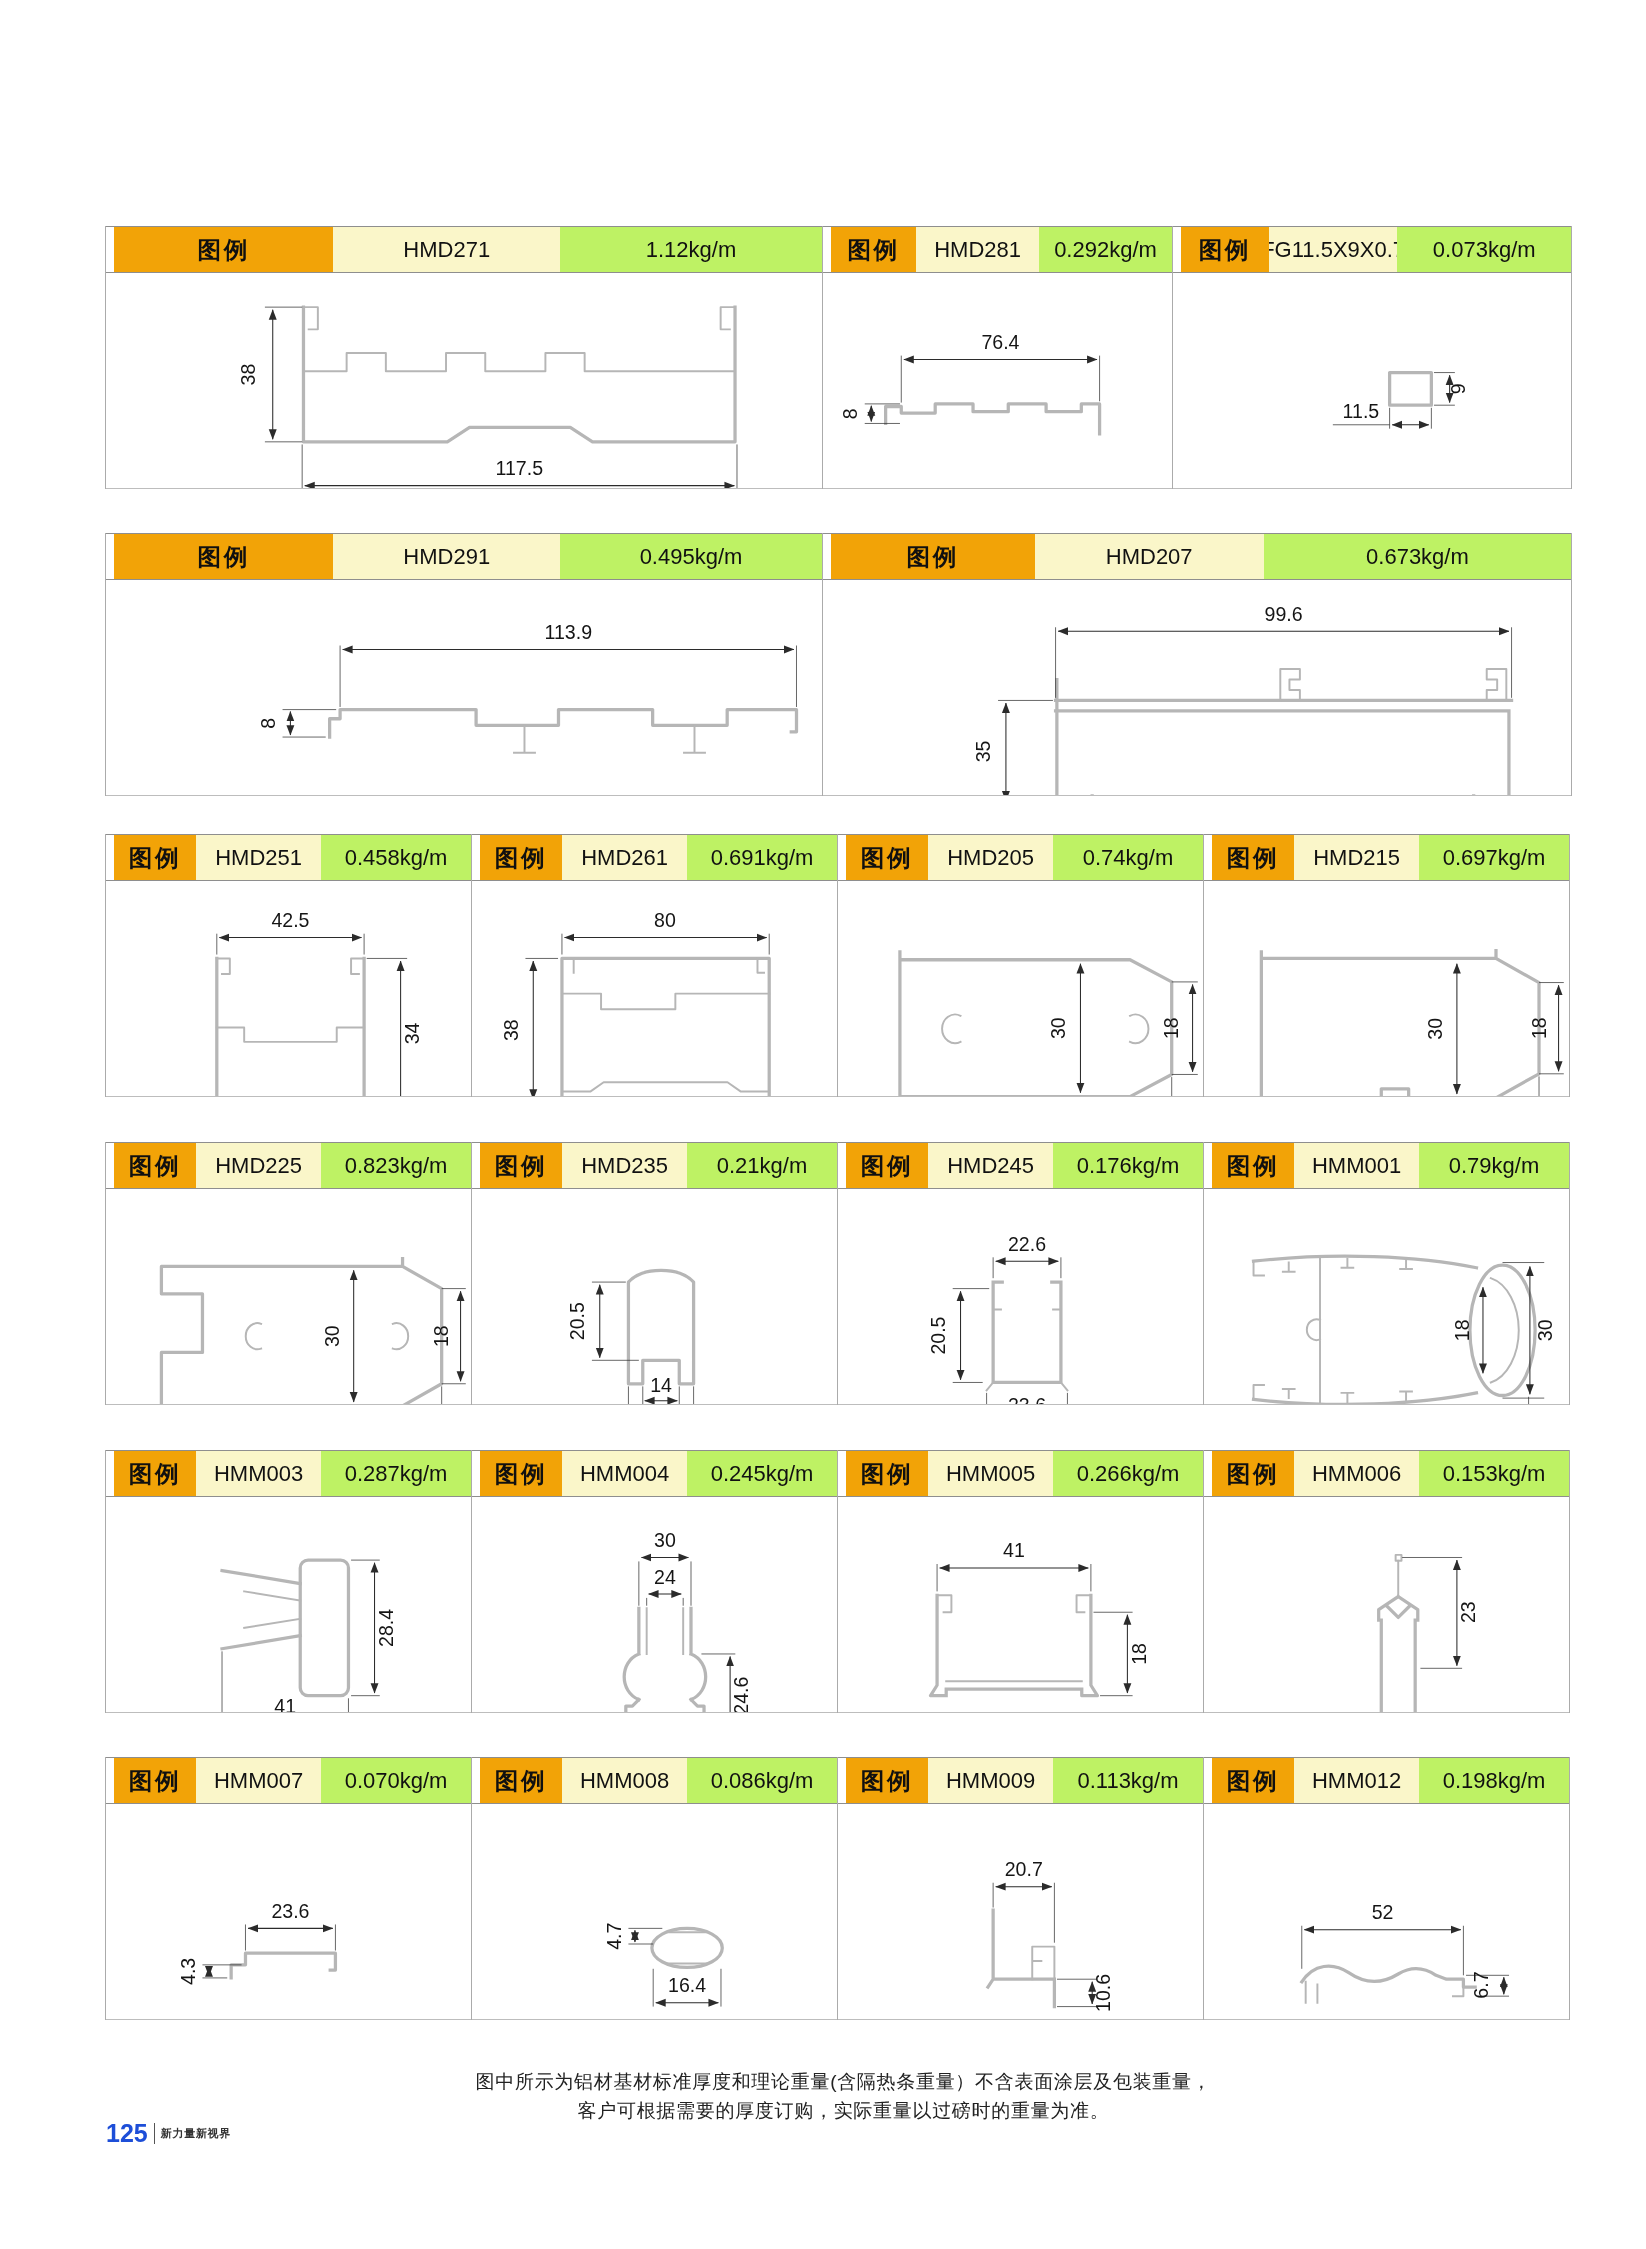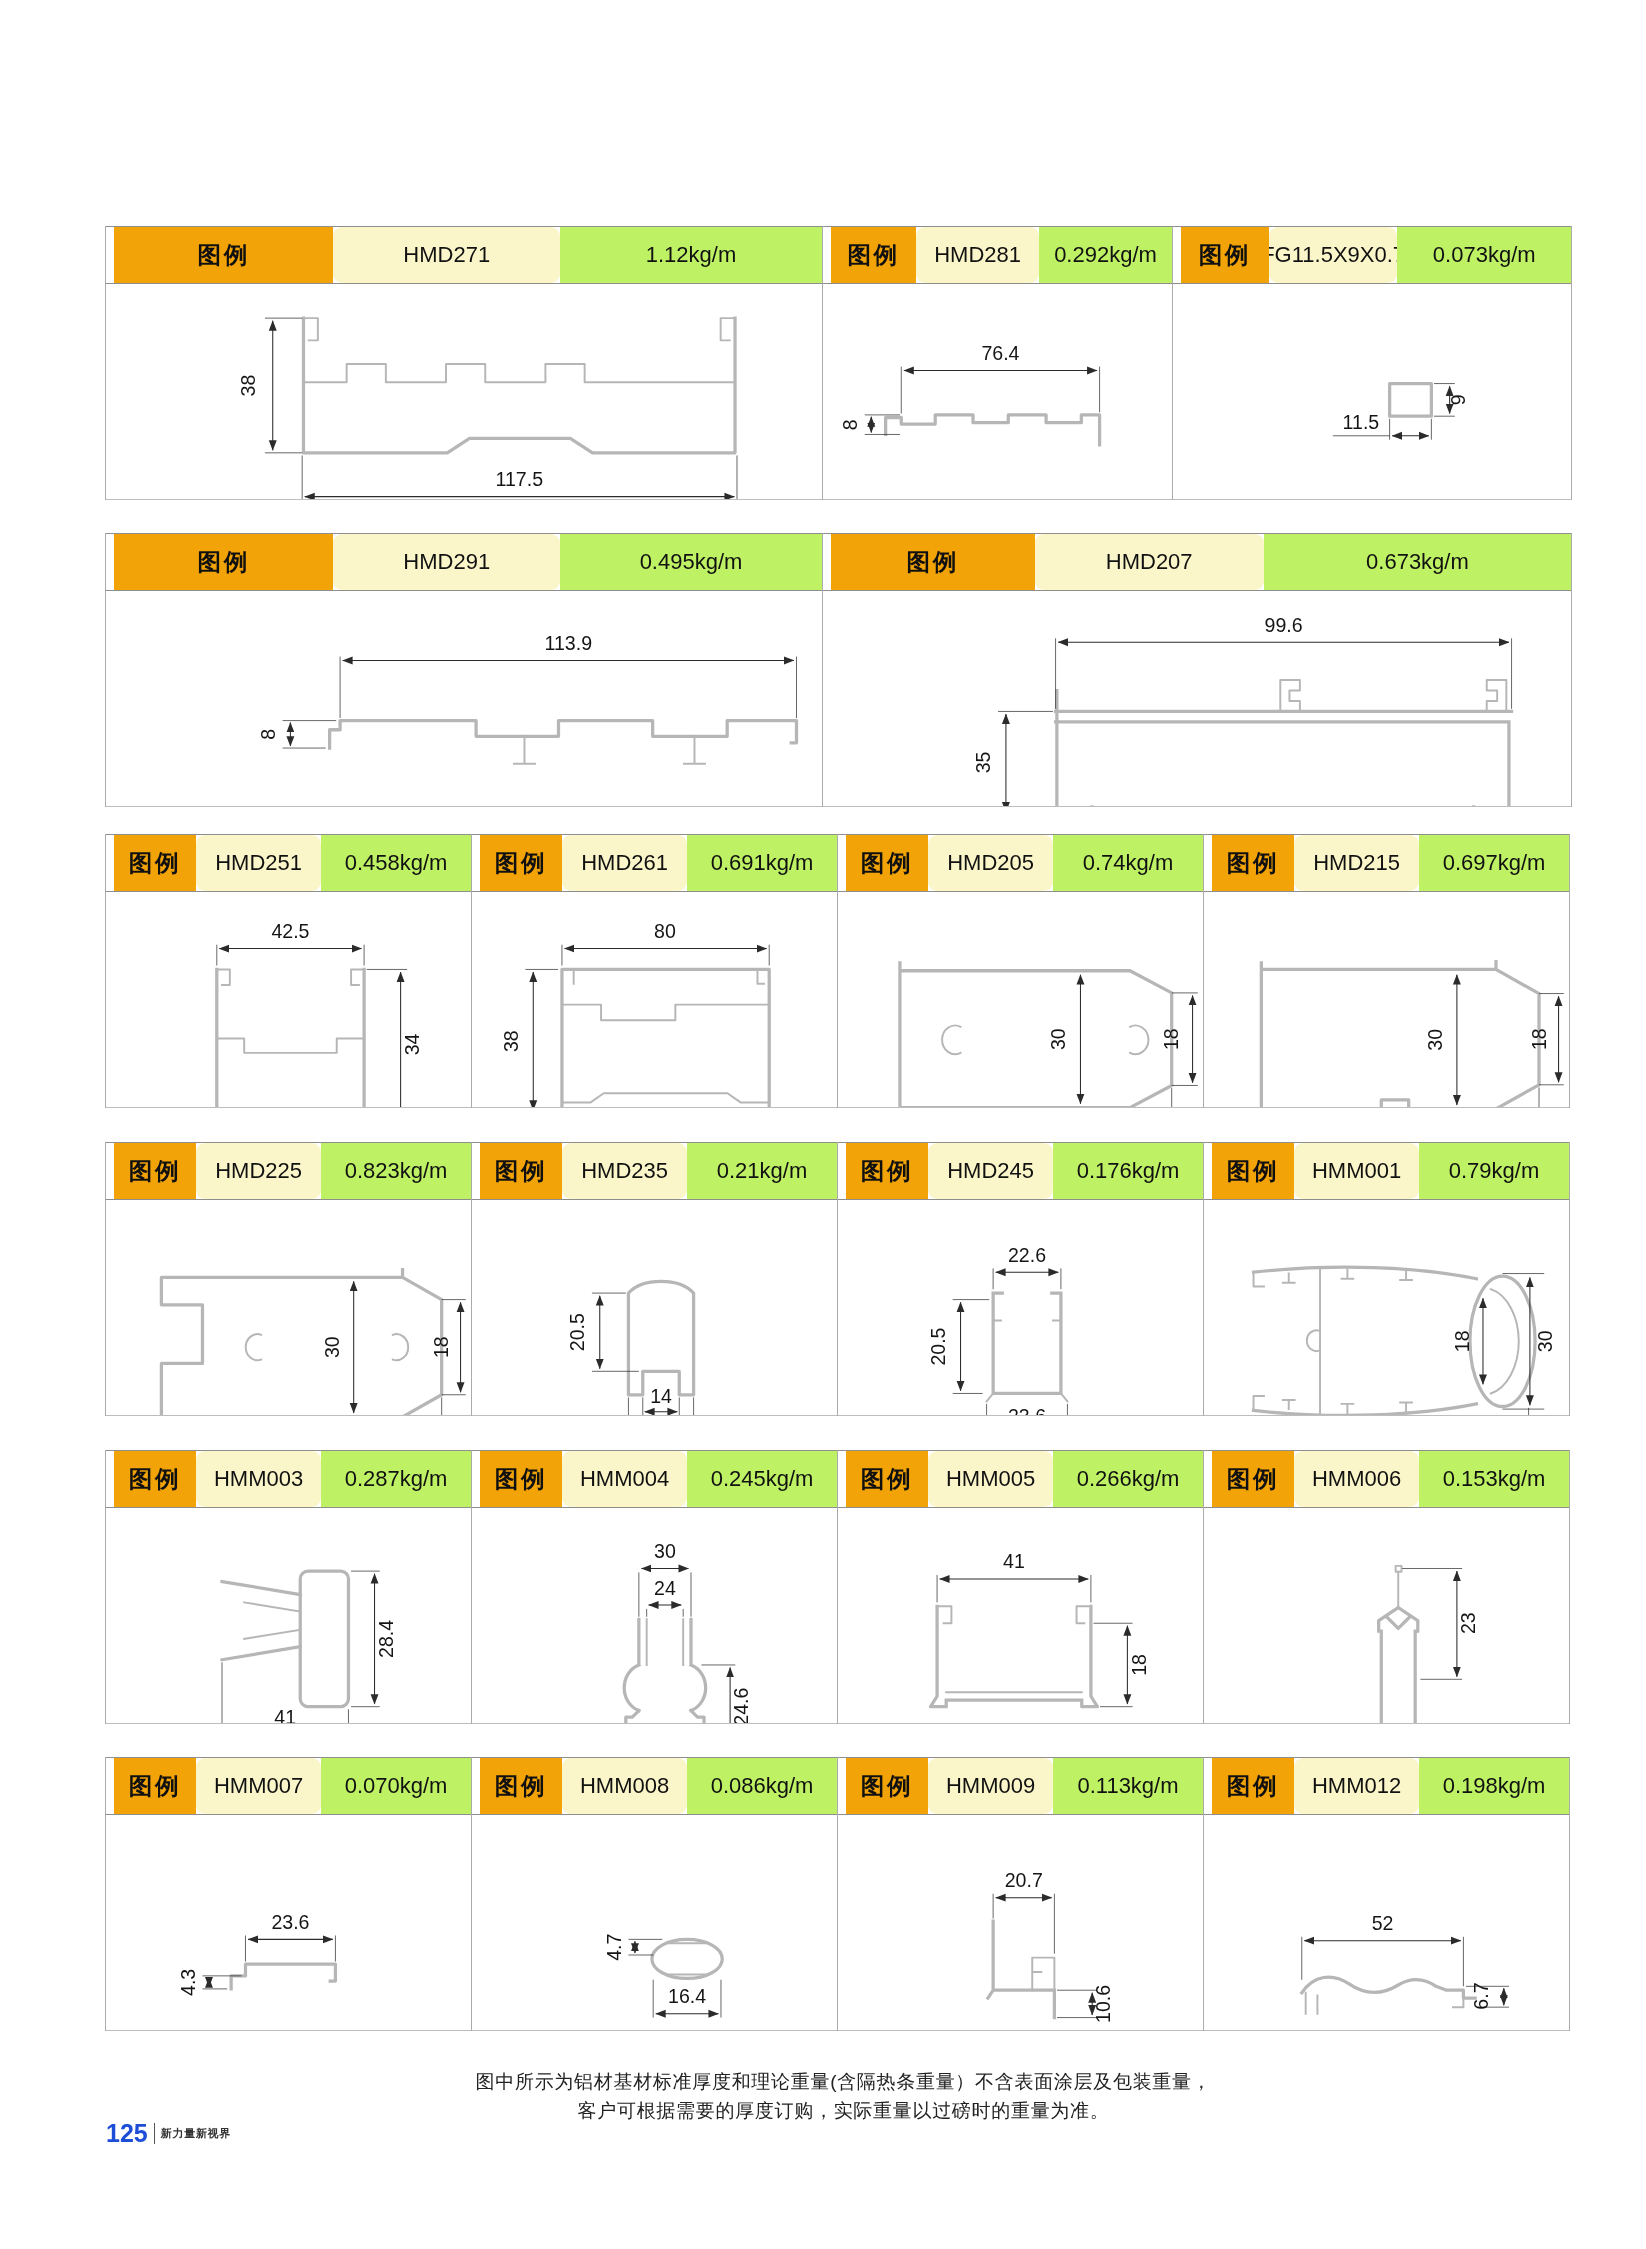--- a/index.html
+++ b/index.html
@@ -1,23 +1,23 @@
 <!DOCTYPE html>
 <html style="font-size:10.5px"><head>
 <meta charset="utf-8">
 <style>
   html,body{margin:0;padding:0;background:#fff;}
   .page{position:relative;width:1647px;height:2250px;background:#fff;overflow:hidden;
         font-family:"Liberation Sans","DejaVu Sans",sans-serif;color:#111;}
   .row{position:absolute;left:105px;width:1466px;display:grid;border-left:1.3px solid #ababab;}
   .cell{border-right:1.3px solid #ababab;display:flex;flex-direction:column;min-width:0;}
-  .hdr{height:58px;display:grid;border-top:1.3px solid #8e8e8e;border-bottom:1.3px solid #8e8e8e;box-sizing:border-box;padding-left:8px;}
+  .hdr{height:47px;display:grid;border-top:1.3px solid #8e8e8e;border-bottom:1.3px solid #8e8e8e;box-sizing:border-box;padding-left:8px;}
   .seg{display:flex;align-items:center;justify-content:center;font-size:22px;white-space:nowrap;overflow:hidden;}
   .seg.lg{background:#F2A307;font-weight:bold;letter-spacing:2.6px;font-size:23.6px;color:#101010;}
-  .seg.md{background:#FAF6C9;border-radius:9px;}
+  .seg.md{background:#FAF6C9;}
   .seg.wt{background:#bef264;}
   .h3a{grid-template-columns:31% 32% 37%;}
   .h3b{grid-template-columns:25% 36% 39%;}
   .h3c{grid-template-columns:22.5% 33% 44.5%;}
   .h3d{grid-template-columns:27.5% 31% 41.5%;}
   .h3e{grid-template-columns:23% 35% 42%;}
   .bod{height:216px;border-bottom:1.3px solid #bdbdbd;box-sizing:border-box;background:#fff;overflow:hidden;}
   .bod svg{display:block;}
   svg .p{fill:none;stroke:#b6b6b6;stroke-width:5;stroke-linejoin:round;stroke-linecap:square;}
   svg .p2{fill:none;stroke:#b6b6b6;stroke-width:3;stroke-linejoin:round;stroke-linecap:square;}

